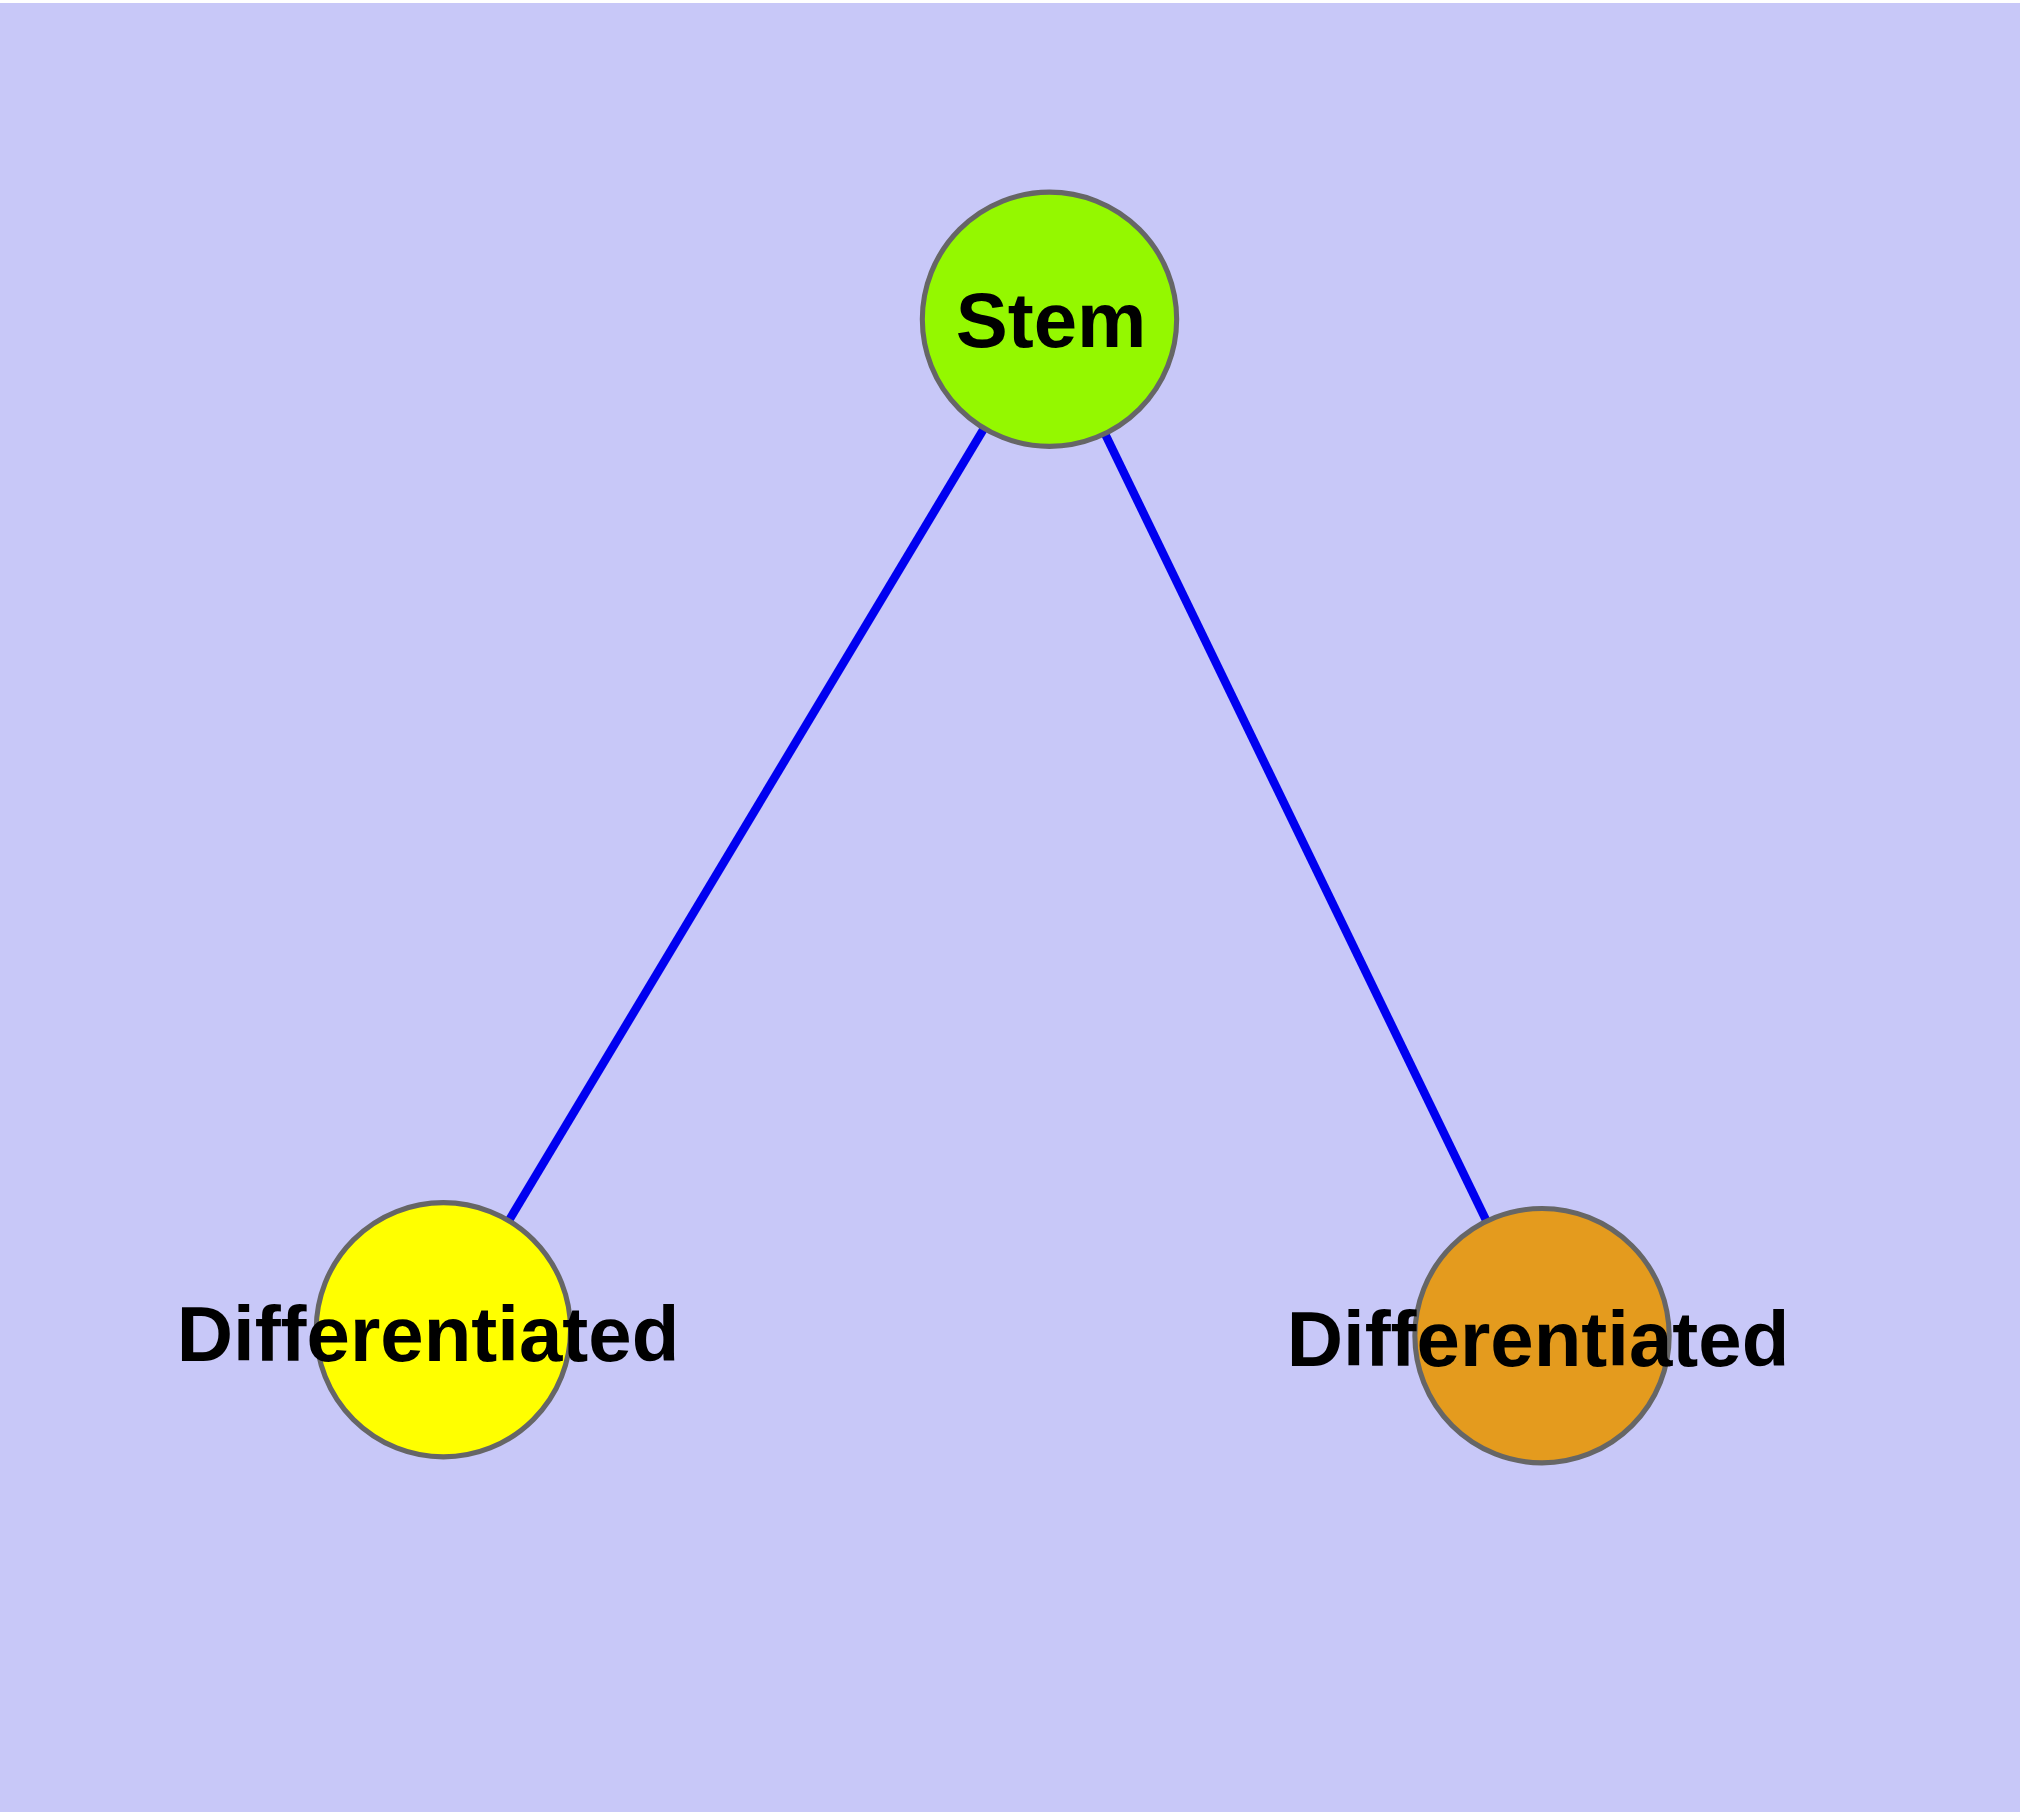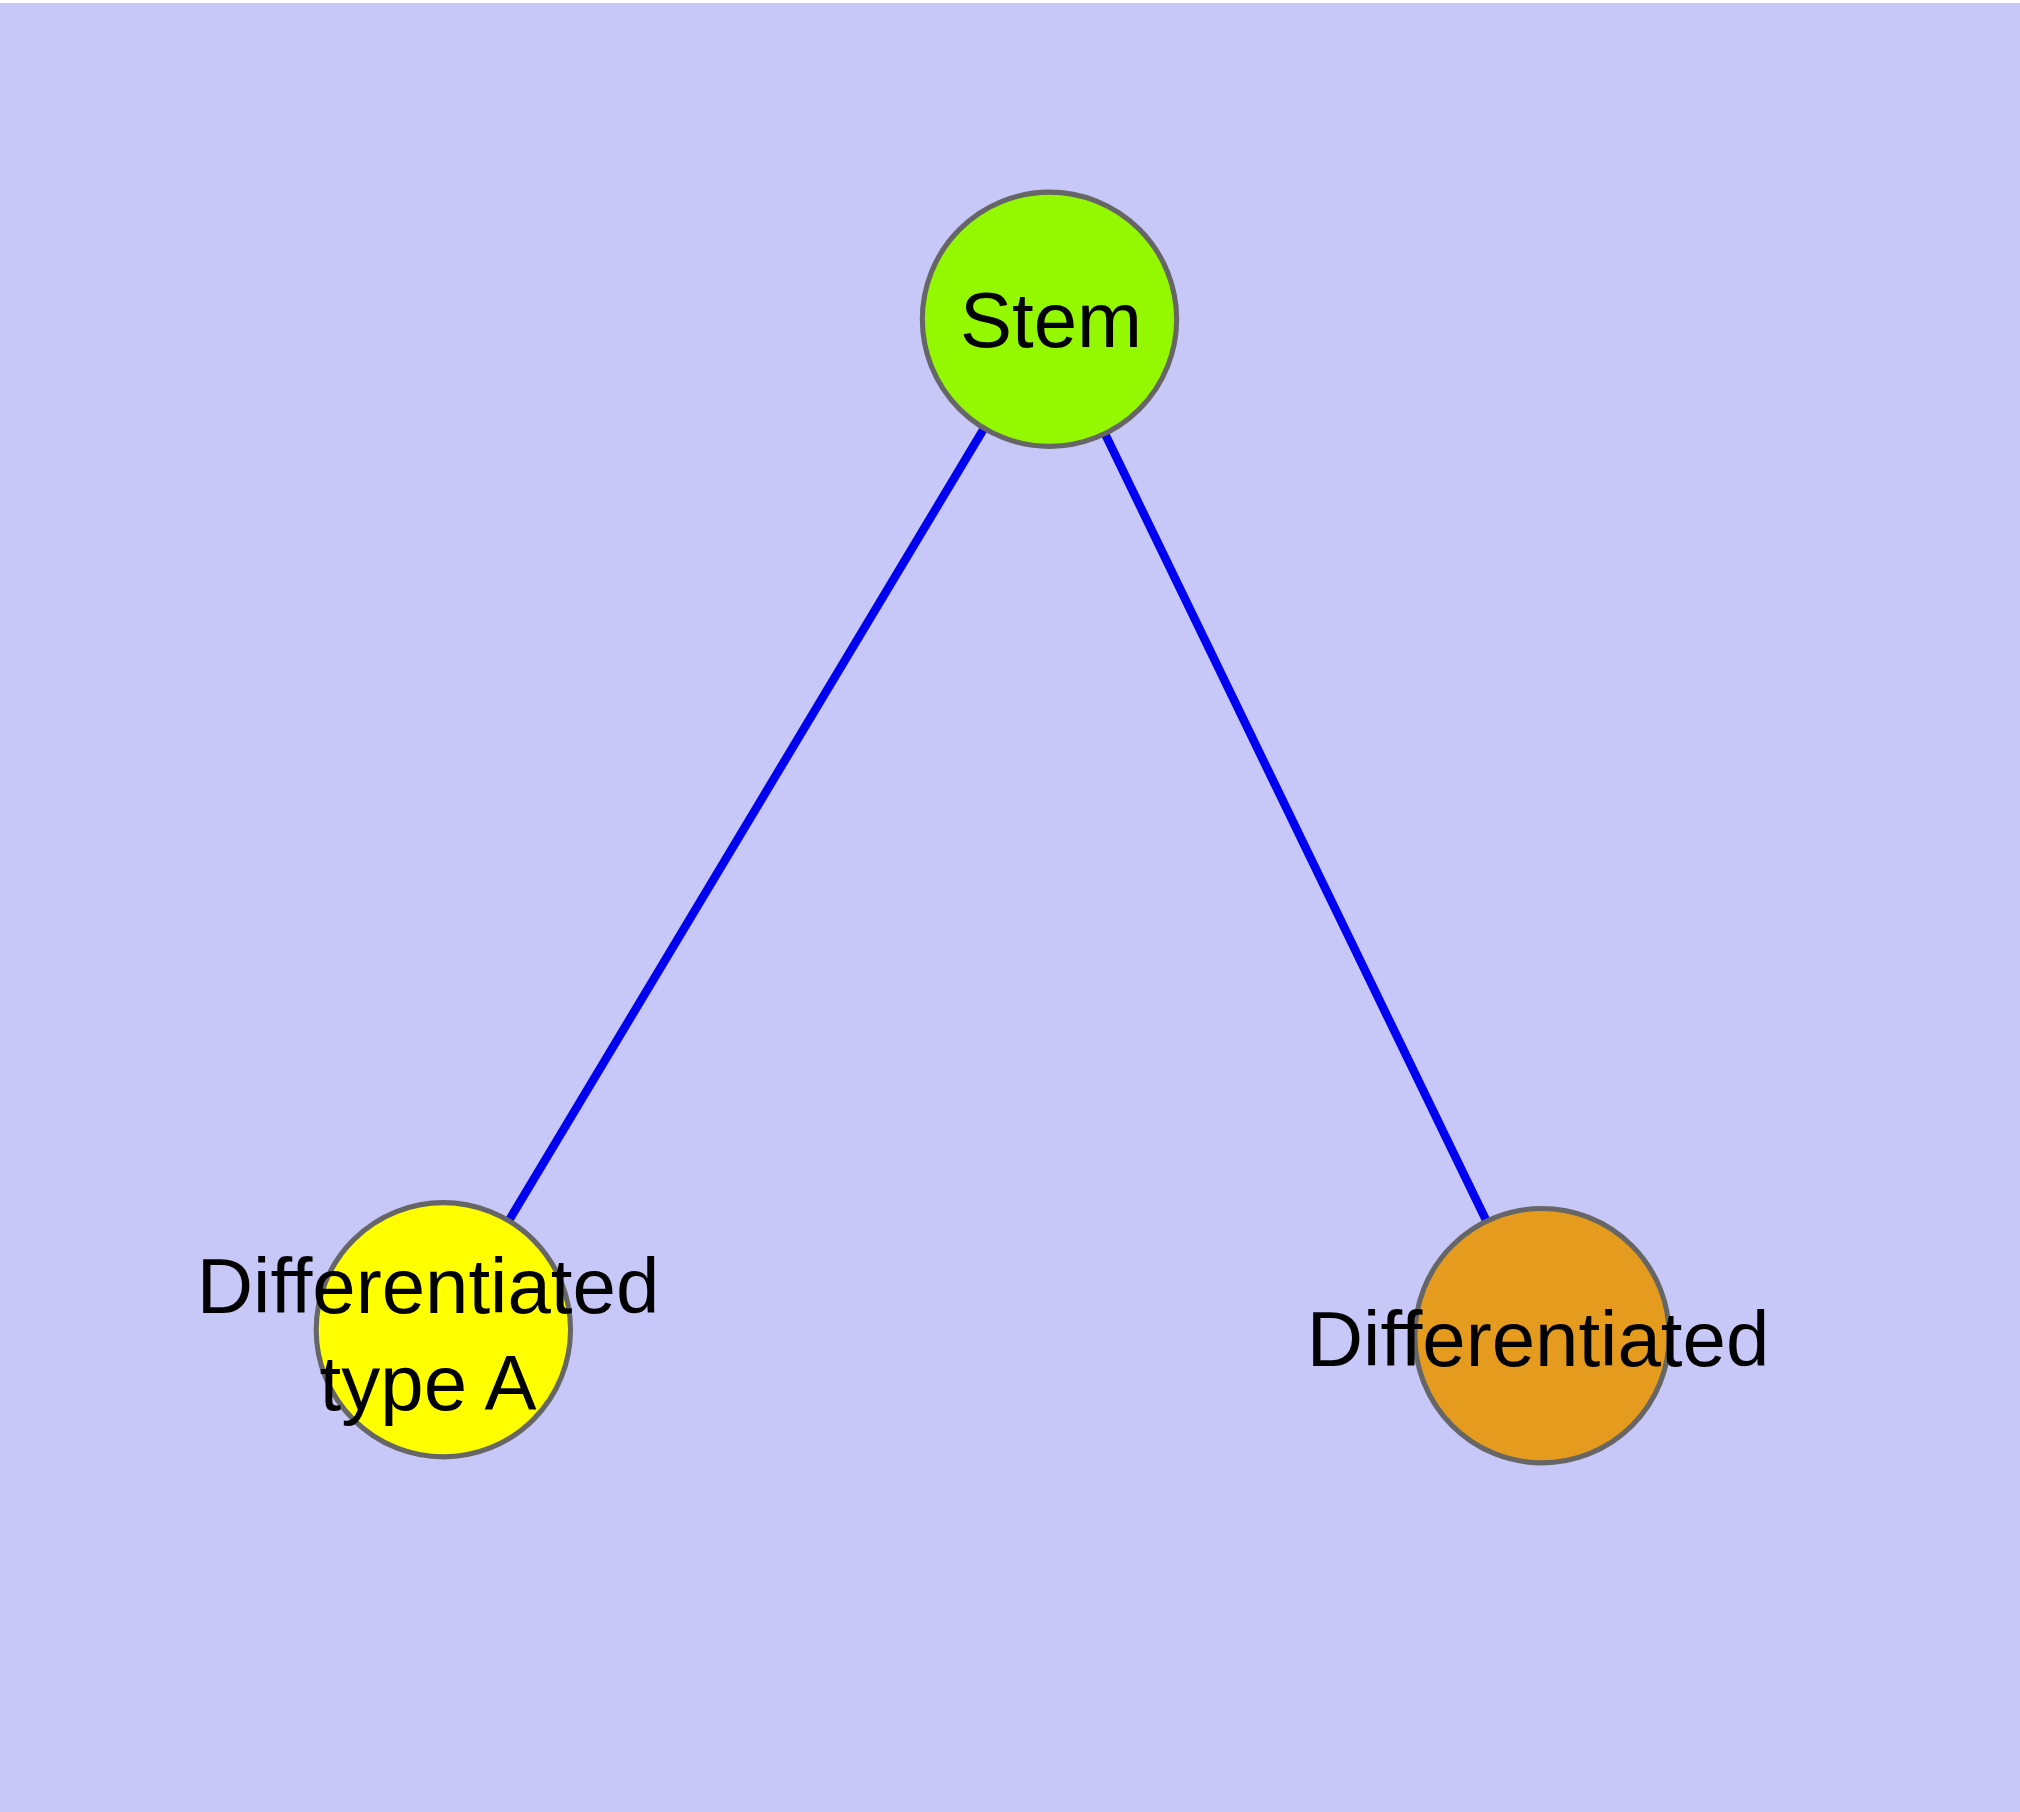--- a/index.html
+++ b/index.html
@@ -19,21 +19,21 @@
     left: 0;
     top: 0;
     width: 100%;
     height: 100%;
     display: block;
   }
   .node-label {
     position: absolute;
     transform: translate(-50%, -50%);
     font-family: "Liberation Sans", sans-serif;
-    font-weight: normal;
+    font-weight: bold;
     font-size: 78px;
     line-height: 1.25;
     color: #000000;
     text-align: center;
     white-space: nowrap;
     pointer-events: none;
   }
 </style>
 </head>
 <body style="background: rgb(255, 255, 255);">
@@ -52,21 +52,20 @@
 
     <circle cx="1819" cy="1572" r="150" fill="#E49B1E" stroke="#666666" stroke-width="6"></circle>
   </svg>
 
   <div class="node-label" style="left:1051px; top:318px;">
     <div>Stem</div>
   </div>
 
   <div class="node-label" style="left:428px; top:1332px;">
     <div>Differentiated</div>
-    <div>type A</div>
   </div>
 
   <div class="node-label" style="left:1538px; top:1337px;">
     <div>Differentiated</div>
   </div>
 
 </div>
 
 
 </body></html>

